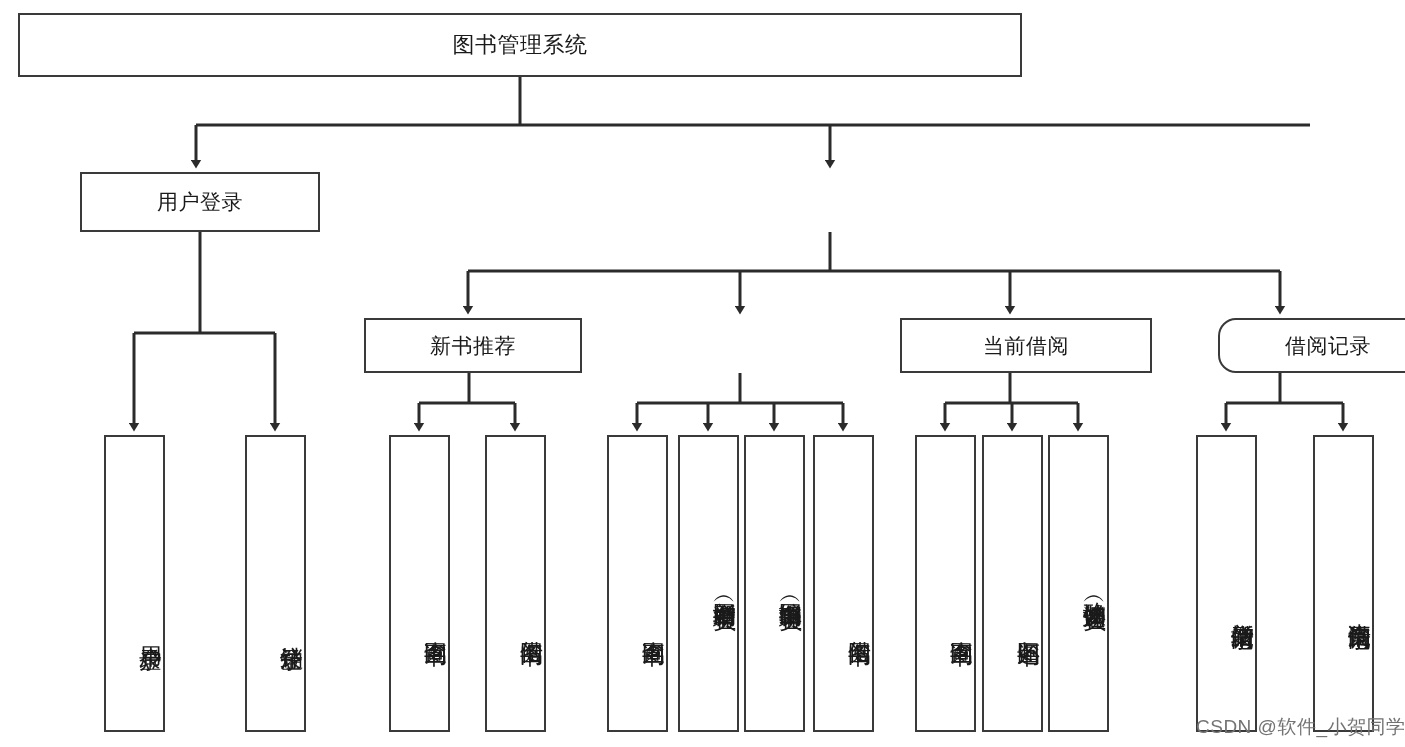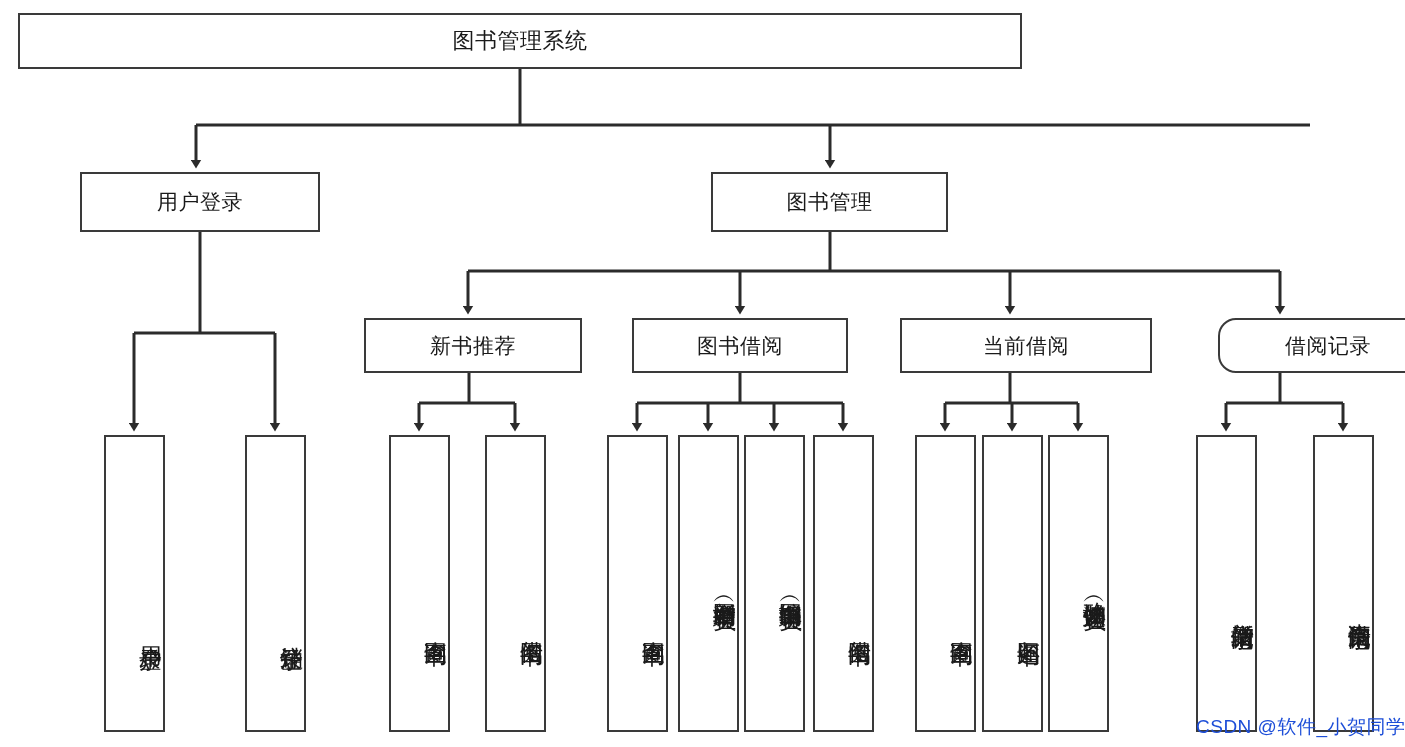--- a/index.html
+++ b/index.html
@@ -57,21 +57,21 @@
     display: block;
     white-space: pre-line;
   }
   .node.vert .label {
     writing-mode: vertical-rl;
     text-orientation: upright;
   }
   .watermark {
     position: absolute;
     font-size: 19px;
-    color: #1d4ed8;
+    color: #737373;
     white-space: nowrap;
     letter-spacing: 0.5px;
     user-select: none;
   }
 </style>
 </head>
 <body>
 
 <div id="canvas">
 
@@ -118,36 +118,30 @@
       <path d="M1012,403 L1012,423" marker-end="url(#arrow)"></path>
       <path d="M1078,403 L1078,423" marker-end="url(#arrow)"></path>
 
       <path d="M1280,373 L1280,403"></path>
       <path d="M1226,403 L1343,403"></path>
       <path d="M1226,403 L1226,423" marker-end="url(#arrow)"></path>
       <path d="M1343,403 L1343,423" marker-end="url(#arrow)"></path>
     </g>
   </svg>
 
-  <div class="node horiz root" style="left:18px; top:13px; width:1004px; height:56px;">
+  <div class="node horiz root" style="left:18px; top:13px; width:1004px; height:64px;">
     <span class="label">图书管理系统</span>
   </div>
 
   <div class="node horiz" style="left:80px; top:172px; width:240px; height:60px;">
     <span class="label">用户登录</span>
   </div>
-  <div class="node horiz" style="left:711px; top:172px; width:237px; height:60px;">
-    <span class="label">图书管理</span>
-  </div>
 
   <div class="node horiz" style="left:364px; top:318px; width:218px; height:55px;">
     <span class="label">新书推荐</span>
-  </div>
-  <div class="node horiz" style="left:632px; top:318px; width:216px; height:55px;">
-    <span class="label">图书借阅</span>
   </div>
   <div class="node horiz" style="left:900px; top:318px; width:252px; height:55px;">
     <span class="label">当前借阅</span>
   </div>
   <div class="node horiz" style="left:1218px; top:318px; width:220px; height:55px;border-radius:18px;">
     <span class="label">借阅记录</span>
   </div>
 
   <div class="node vert" style="left:104px; top:435px; width:61px; height:297px; padding-top:92px;">
     <span class="label">用户登录</span>

